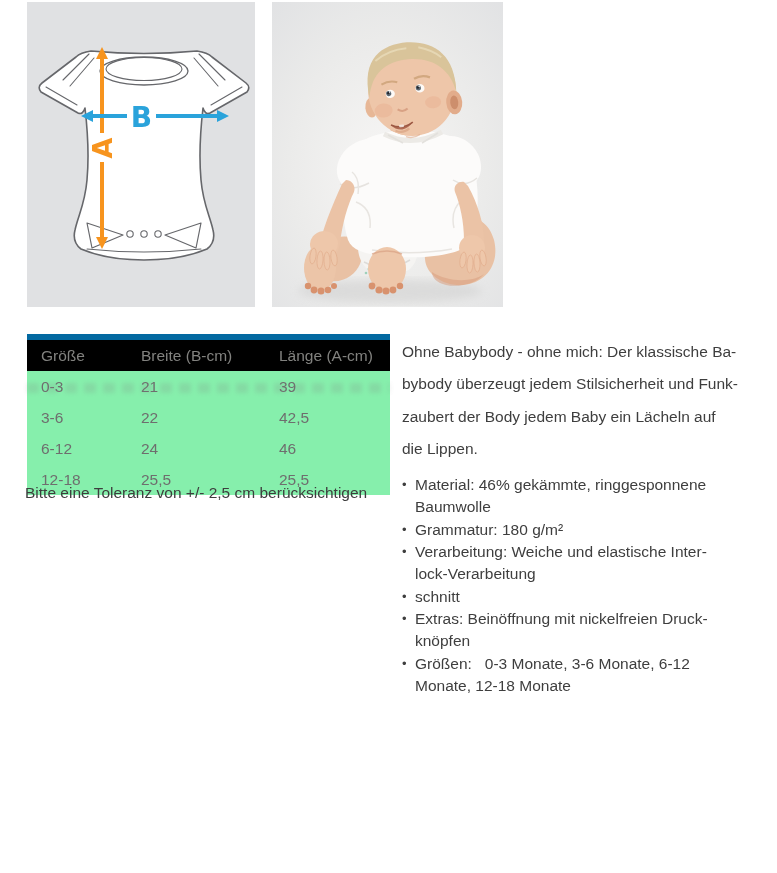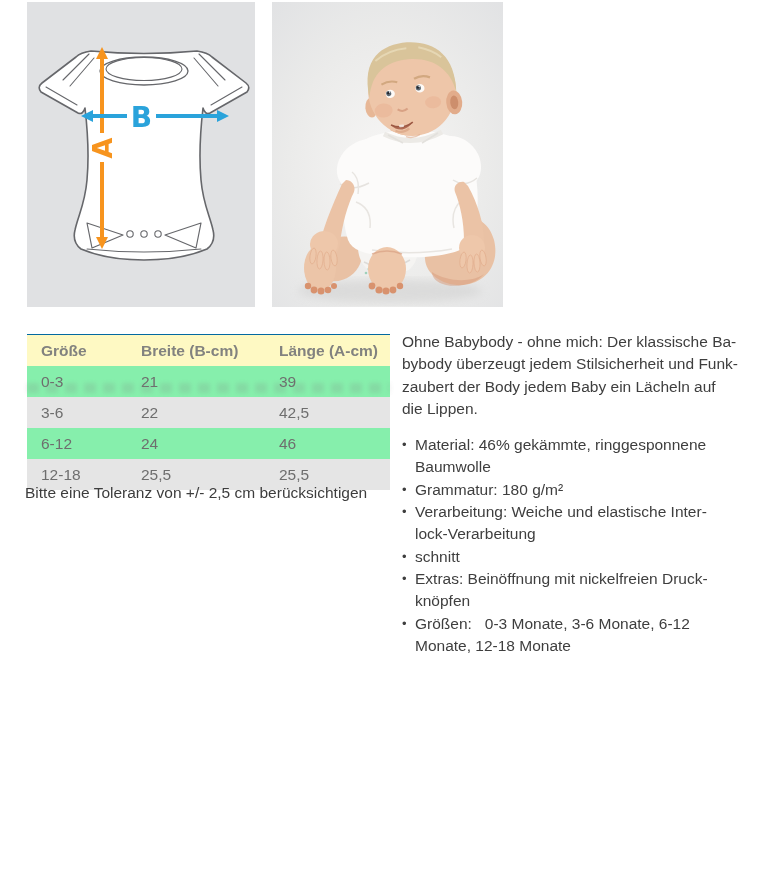--- a/index.html
+++ b/index.html
@@ -10,39 +10,39 @@
   }
   .panel{position:absolute;top:2px;height:305px;overflow:hidden;}
   #diagram-panel{left:27px;width:228px;background:#e0e1e3;}
   #photo-panel{left:272px;width:231px;background:#e0e1e3;}
   .panel svg{display:block;}
 
   
   .tablewrap{position:absolute;left:27px;top:334px;width:363px;}
   table.sizes{border-collapse:collapse;table-layout:fixed;width:363px;font-size:15.5px;}
   table.sizes th{
-    height:29px;font-weight:700;color:#82827f;text-align:left;
-    border-top:1px solid #0369a1;background:#fef9c3;white-space:nowrap;
+    height:29px;font-weight:400;color:#82827f;text-align:left;
+    border-top:6px solid #0369a1;background:#000000;white-space:nowrap;
   }
-  table.sizes td{height:29px;color:#6e6e6e;background:#e5e5e5;white-space:nowrap;}
+  table.sizes td{height:29px;color:#6e6e6e;background:#86efac;white-space:nowrap;}
   table.sizes tr.shaded td{background:#86efac;}
   table.sizes th:first-child,table.sizes td:first-child{padding-left:14px;}
   .ghost{
     position:absolute;left:0;top:49px;width:363px;height:10px;
     background:repeating-linear-gradient(90deg,
       rgba(125,125,125,.55) 0 12px, rgba(125,125,125,0) 12px 19px);
     filter:blur(2px);opacity:.32;pointer-events:none;
   }
 
   .note{position:absolute;left:25px;top:484px;font-size:15.5px;color:#3d3d3d;white-space:nowrap;}
 
   
   .desc{position:absolute;left:402px;top:331px;width:360px;color:#3e3e3e;
         font-size:15.5px;line-height:22.3px;}
-  .intro div{white-space:nowrap;}
+  .intro div{white-space:nowrap;margin-top:10px;}
   .bullets{margin-top:14px;}
   .bullet-item{display:flex;align-items:flex-start;}
   .marker{flex:0 0 13px;width:13px;font-size:13px;line-height:22.3px;color:#3e3e3e;}
   .blines{flex:1 1 auto;}
   .blines div{white-space:nowrap;}
   .blines div:empty{display:none;}
 </style>
 </head>
 <body>
 

